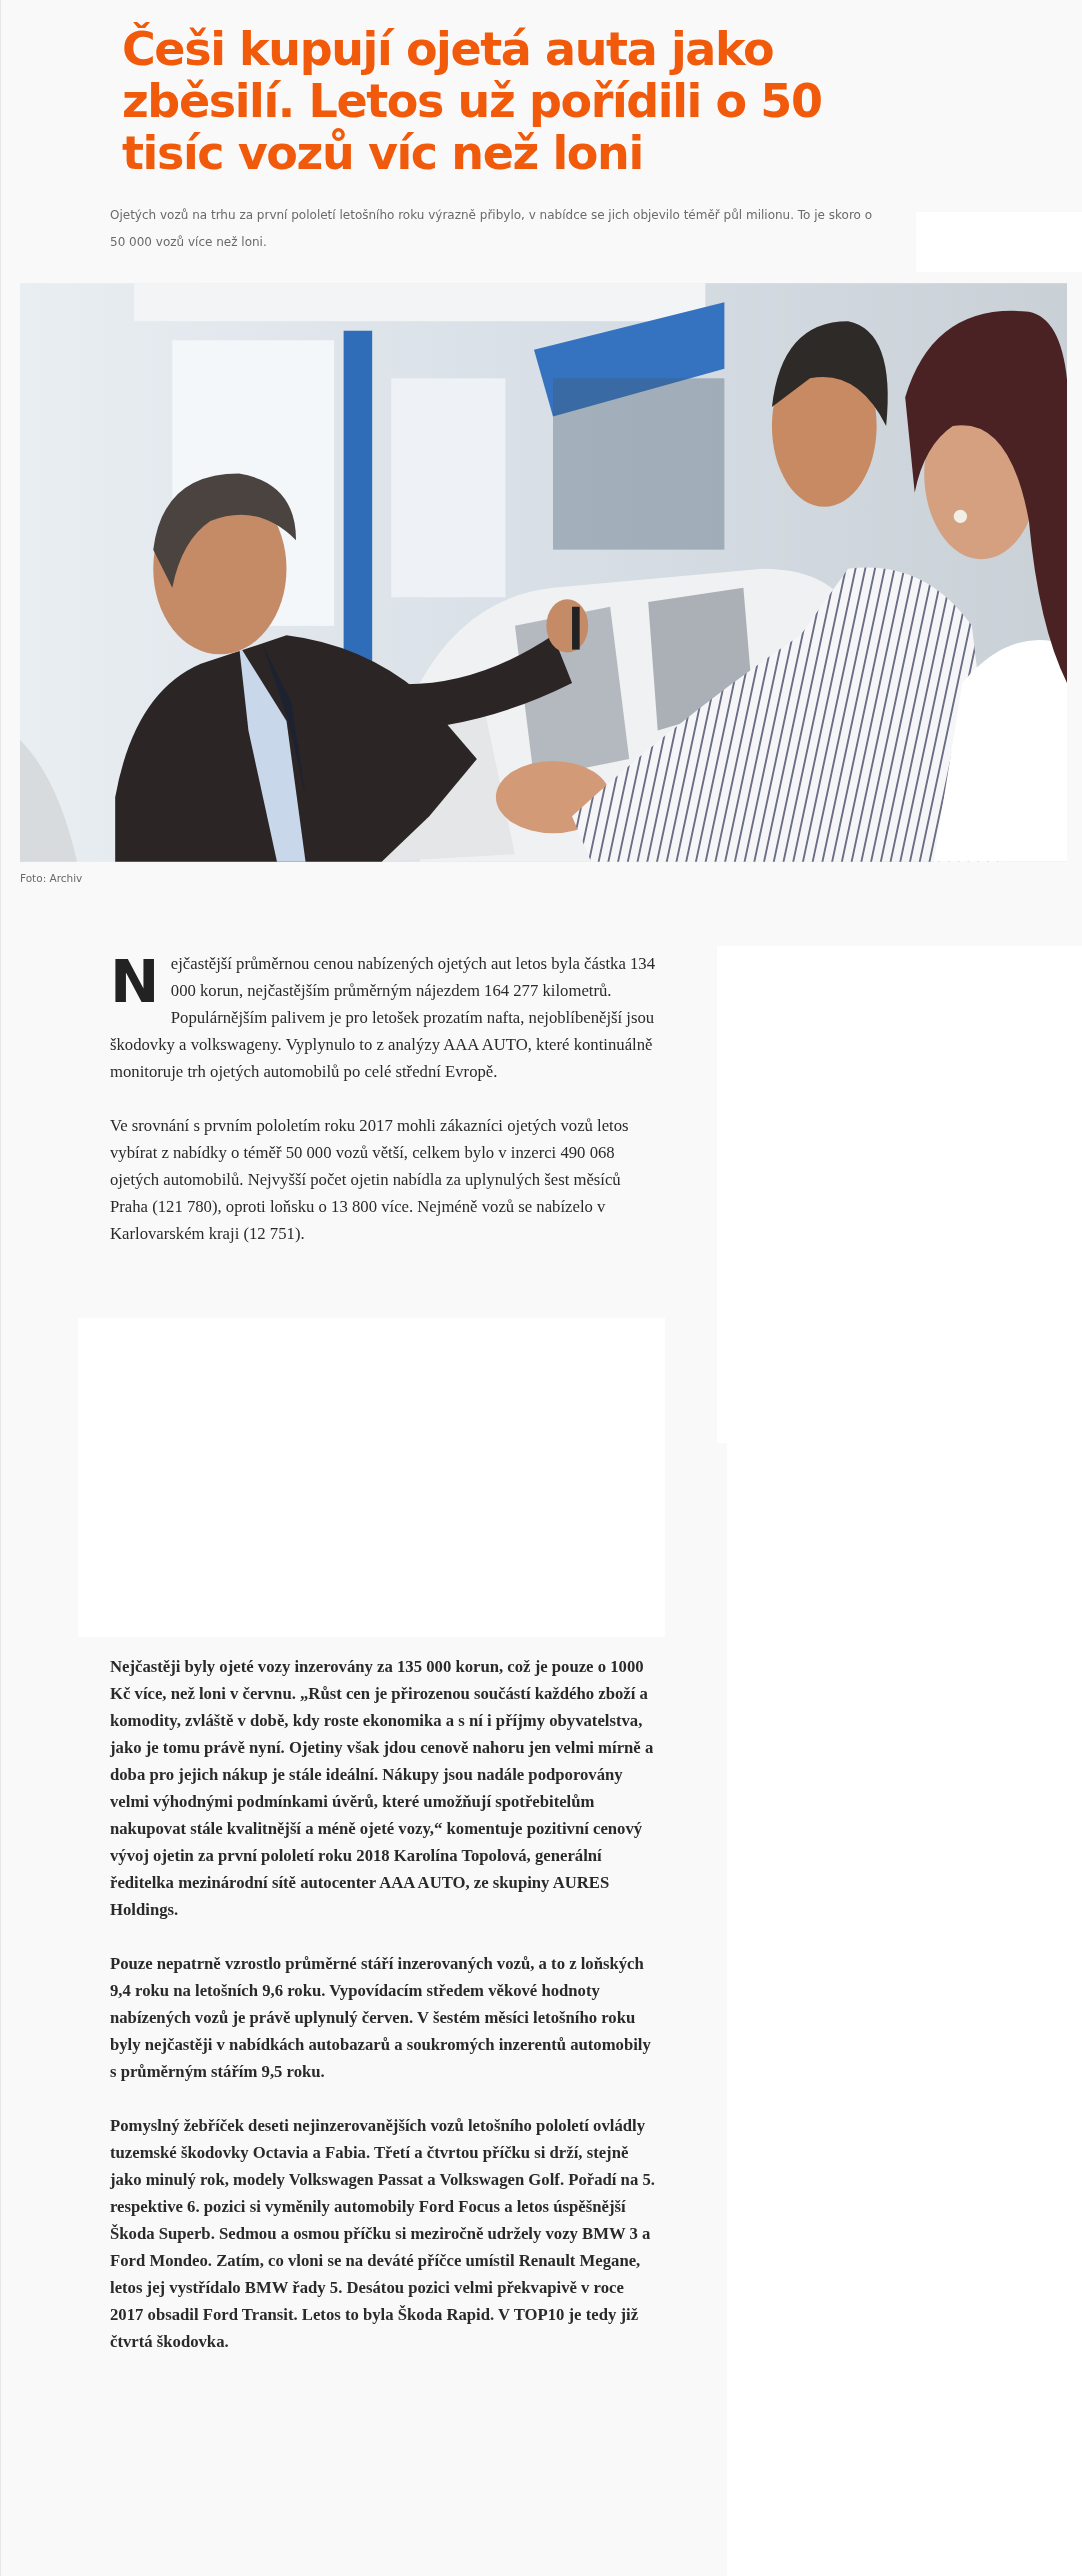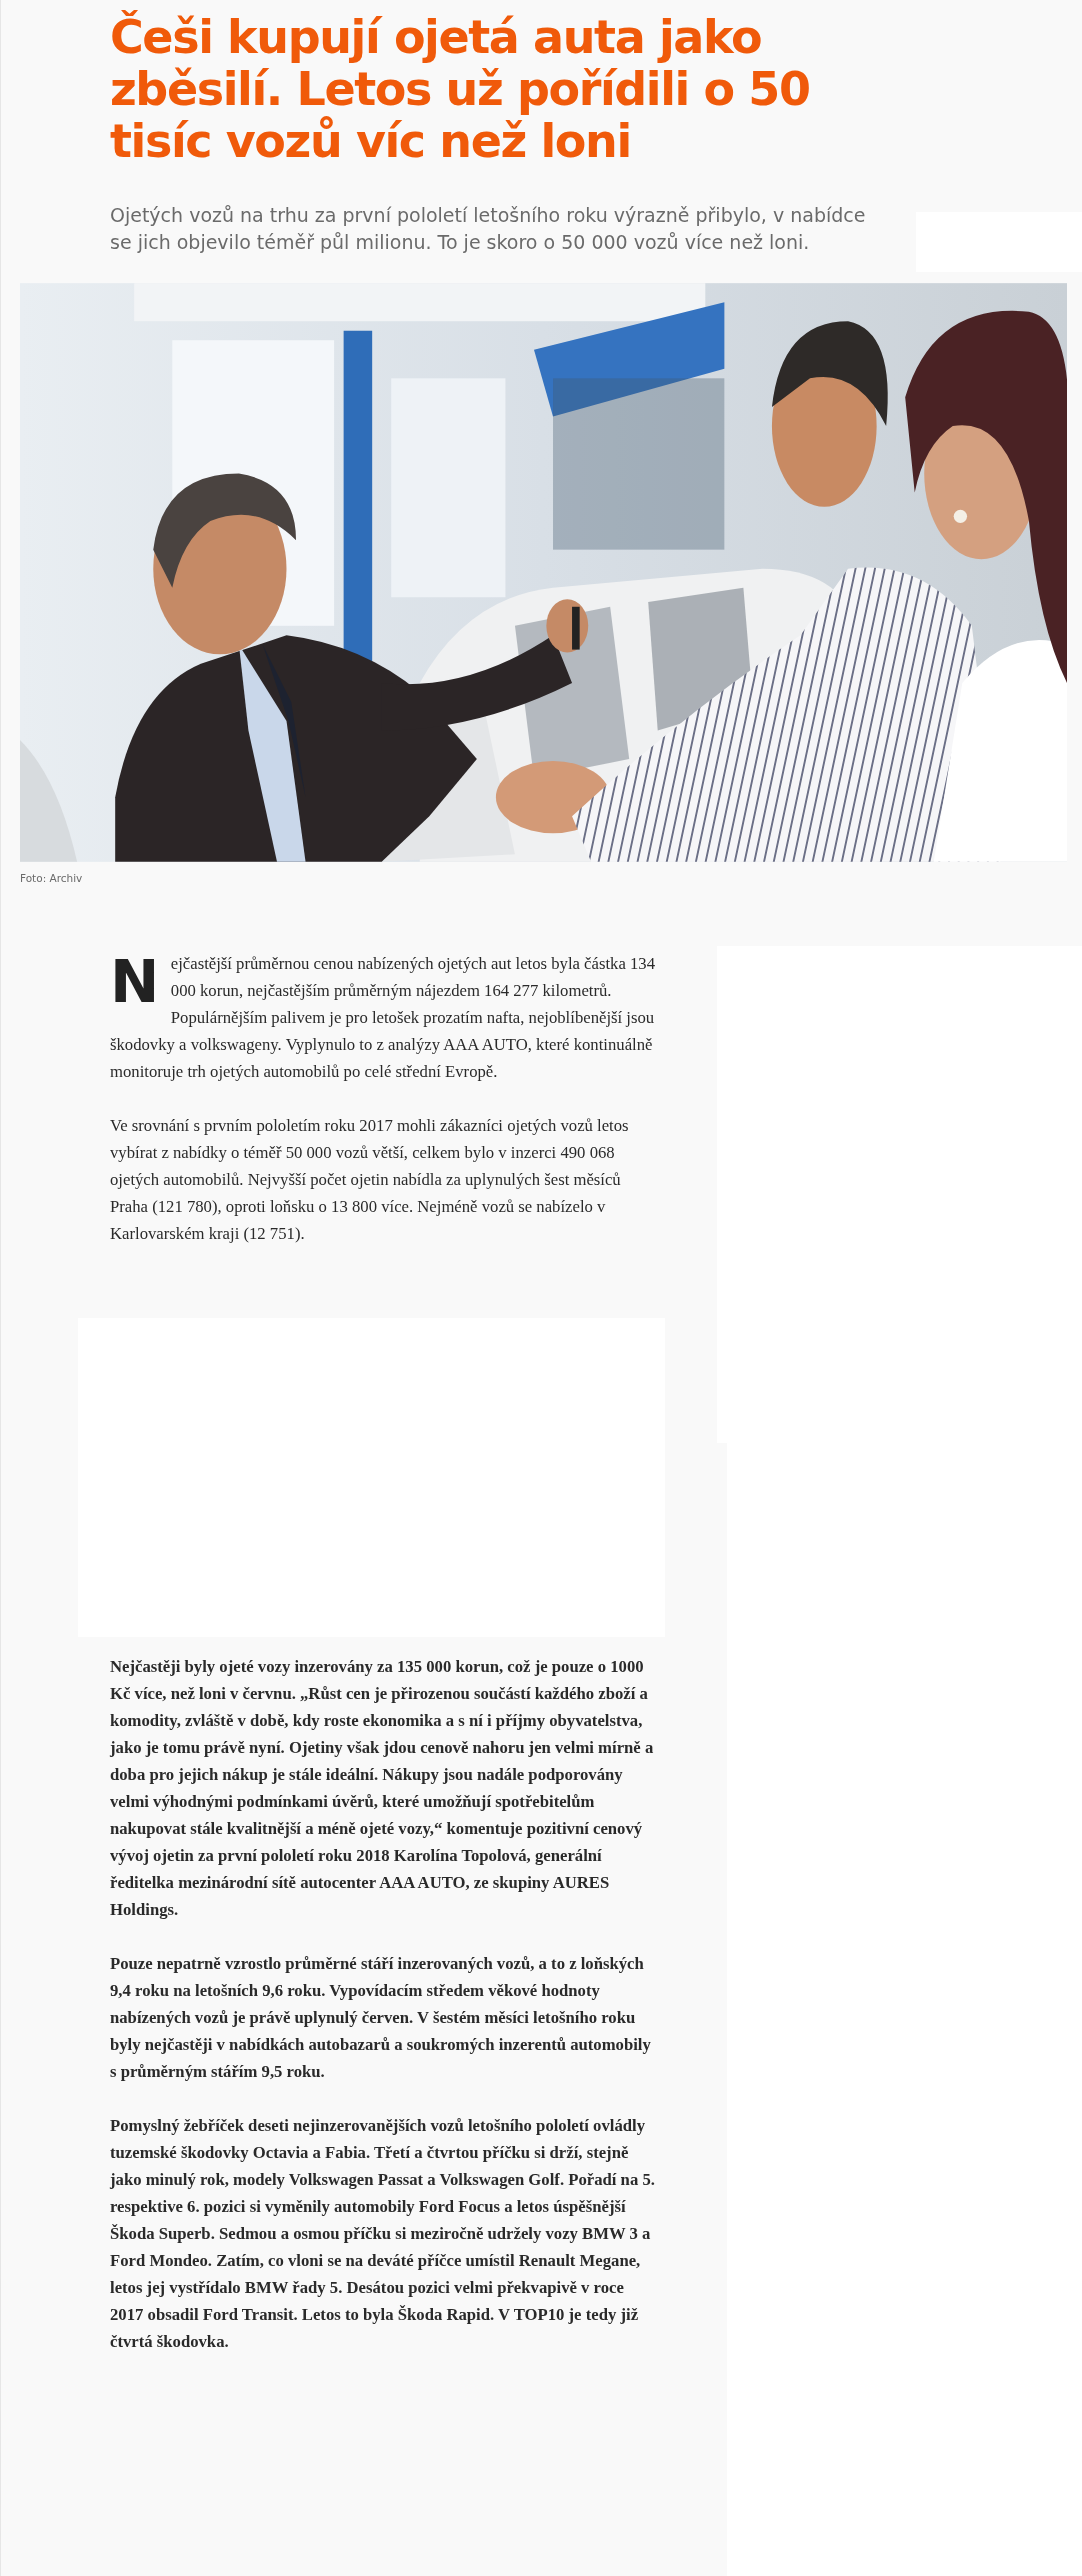--- a/index.html
+++ b/index.html
@@ -11,35 +11,35 @@
     overflow: hidden;
     font-family: "Liberation Serif", serif;
   }
   .left-border {
     position: absolute; left: 0; top: 0; width: 1px; height: 2576px; background: #e6e6e6;
   }
   .headline {
     position: absolute;
     left: 110px; top: 11.4px;
     width: 781px;
-    margin: 0;
+    margin: 12px;
     font-family: "DejaVu Sans", sans-serif;
     font-weight: bold;
     font-size: 46px;
     line-height: 52px;
     letter-spacing: -1.4px;
     color: #f05a0a;
   }
   .perex {
     position: absolute;
     left: 110px; top: 202px;
     width: 781px;
     margin: 0;
     font-family: "DejaVu Sans", sans-serif;
-    font-size: 19px;
+    font-size: 12px;
     line-height: 27px;
     color: #6a6a6a;
   }
   .top-right-box {
     position: absolute; left: 916px; top: 212px; width: 167px; height: 60px; background: #ffffff;
   }
   .hero-figure {
     position: absolute; left: 20px; top: 283px; width: 1047px; height: 579px; margin: 0;
   }
   .hero-image {

